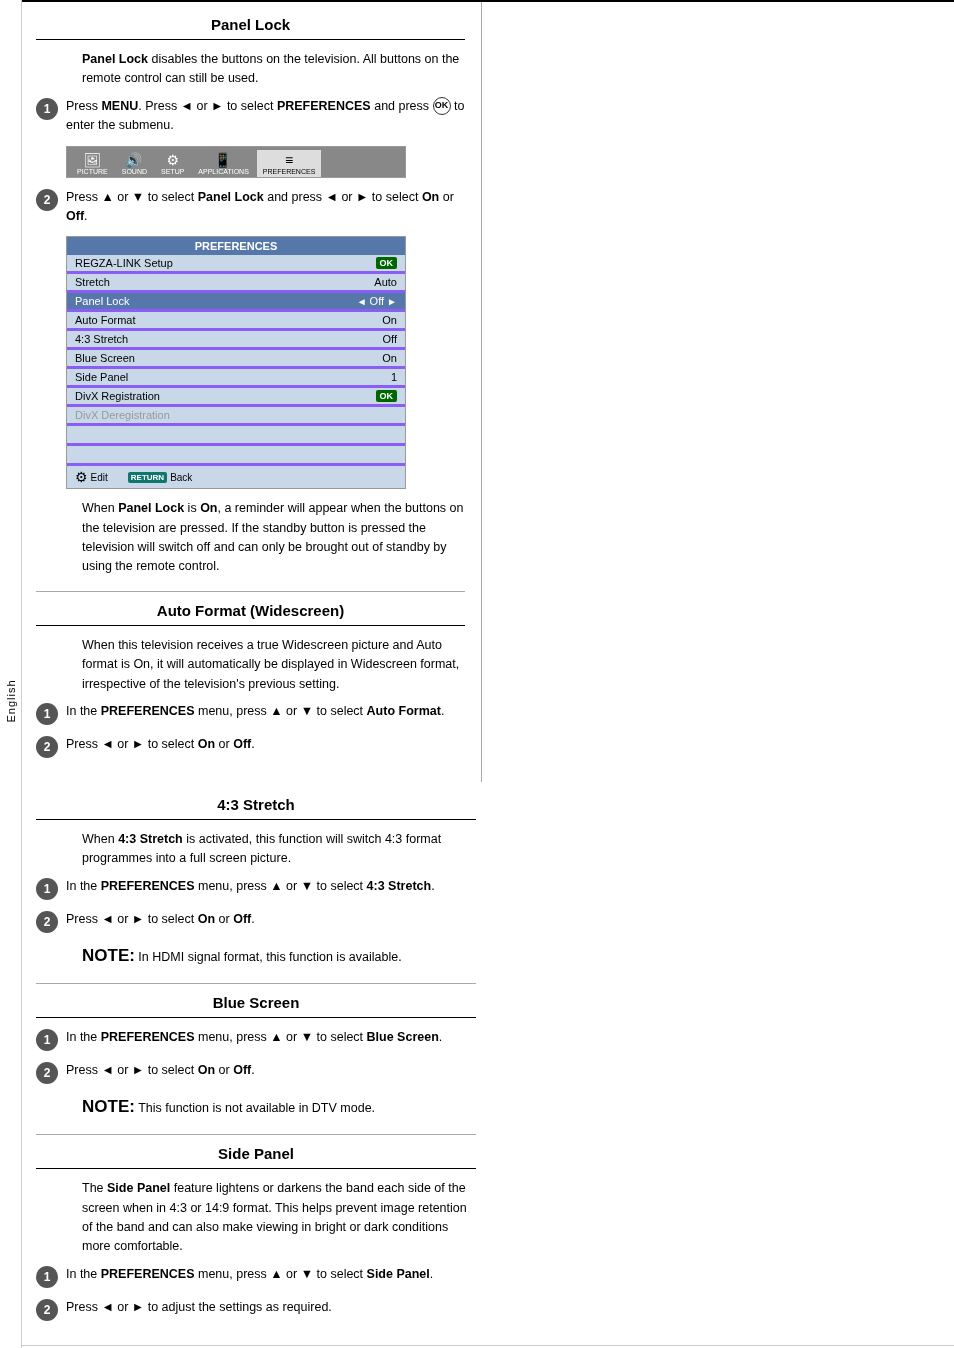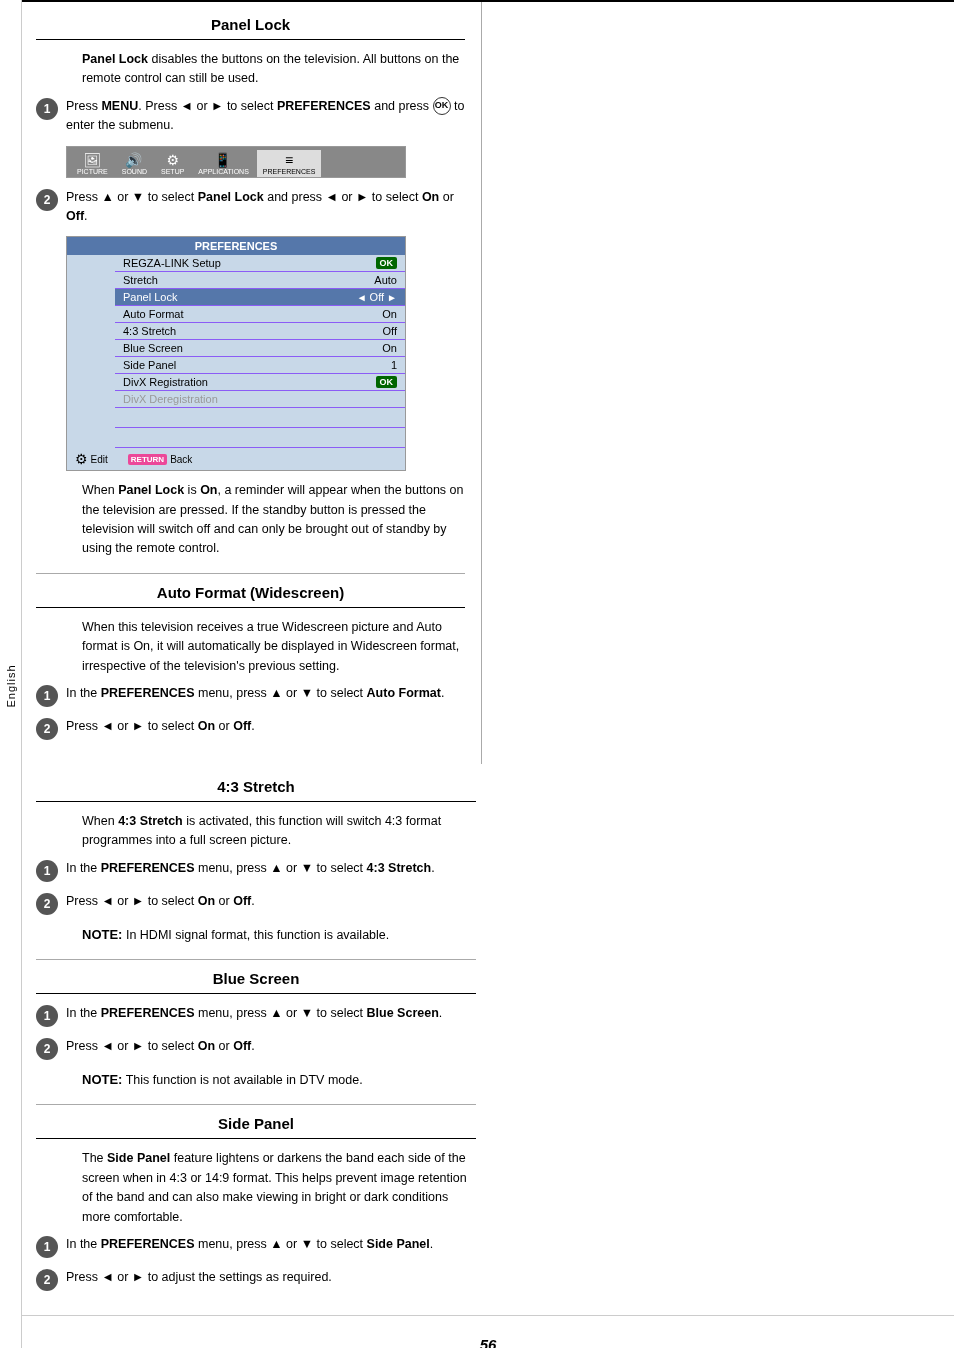--- a/index.html
+++ b/index.html
@@ -164,22 +164,21 @@
       font-weight: bold;
       padding: 3px 0;
     }
 
     .menu-row {
       display: flex;
       justify-content: space-between;
       align-items: flex-end;
       padding: 2px 8px;
       font-size: 11px;
-      border-bottom: 1px solid #8b5cf6;
-      margin-left: 48px;
+      border-bottom: 3px solid #8b5cf6;
     }
 
     .menu-row.highlighted {
       background: #5577aa;
       color: #fff;
     }
 
     .menu-row .row-right {
       display: flex;
       align-items: center;
@@ -206,40 +205,40 @@
       font-size: 10px;
     }
 
     .menu-footer-item {
       display: flex;
       align-items: center;
       gap: 3px;
     }
 
     .return-badge {
-      background: #ec4899;
+      background: #0f766e;
       color: #fff;
       font-size: 8px;
       font-weight: bold;
       padding: 1px 3px;
       border-radius: 2px;
     }
 
     .gear-icon-img {
       font-size: 14px;
     }
 
     .note-block {
       margin-top: 6px;
       margin-bottom: 6px;
     }
 
     .note-block .note-label {
       font-weight: bold;
-      font-size: 13px;
+      font-size: 17px;
     }
 
     .bottom-bar {
       margin-left: 22px;
       border-top: 1px solid #ccc;
       padding: 20px 0;
       text-align: center;
       font-size: 15px;
       font-weight: bold;
       font-style: italic;

